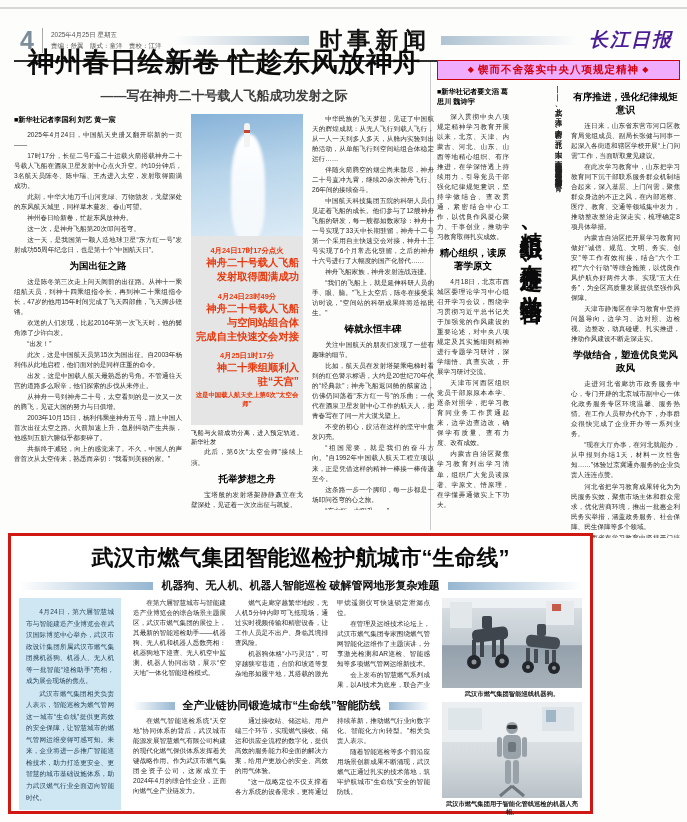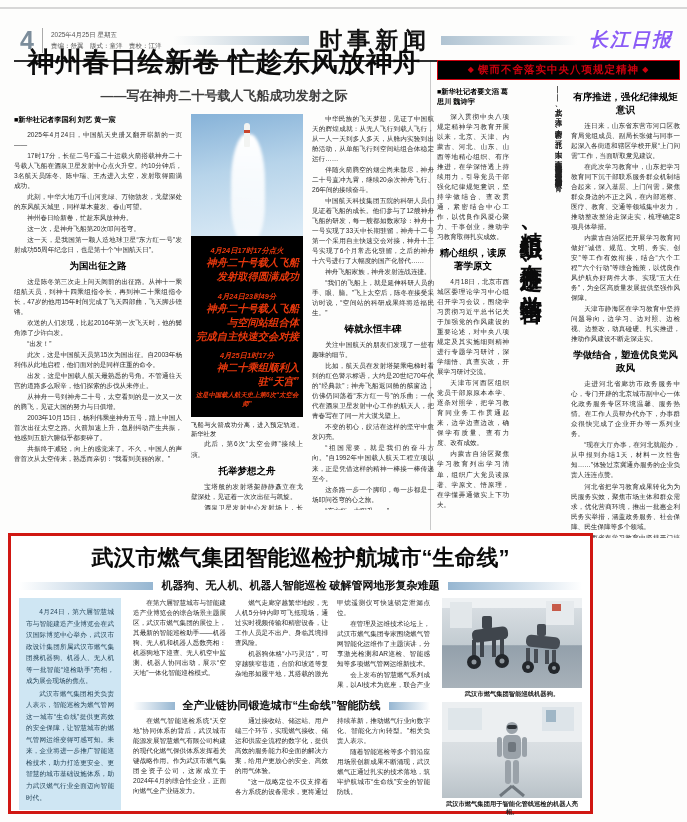--- a/index.html
+++ b/index.html
@@ -10,21 +10,21 @@
   .hdr{position:absolute;left:14px;top:24px;width:659px;height:32px;display:flex;align-items:center;
        border-bottom:2.5px solid #2e2e2e;padding-bottom:4px;box-sizing:content-box;}
   .pagenum{font-size:25px;color:#7c8d9b;font-weight:bold;padding:0 8px 0 6px;border-right:1px solid #aaa;line-height:1;}
   .dateblock{margin-left:8px;font-size:6.5px;color:#555;line-height:1.7;white-space:nowrap;}
   .hdr-mid{flex:1;display:flex;align-items:center;margin:0 12px;}
   .hbar{flex:1;height:9px;}
   .hbar.l{background:linear-gradient(90deg,rgba(150,176,196,0),rgba(150,176,196,.75));}
   .hbar.r{background:linear-gradient(270deg,rgba(150,176,196,0),rgba(150,176,196,.75));}
   .section-title{font-size:23px;font-weight:900;color:#111;letter-spacing:5px;margin:0 10px;white-space:nowrap;}
   .masthead{font-family:"Liberation Serif","DejaVu Serif",serif;font-style:italic;font-weight:bold;
-            color:#8b5cf6;font-size:19px;letter-spacing:2px;white-space:nowrap;}
+            color:#4c1d95;font-size:19px;letter-spacing:2px;white-space:nowrap;}
   
   .fi{margin:0;}
   .fi-p{font-size:6.6px;line-height:1.52;text-align:justify;text-indent:2em;color:#2a2a2a;margin-bottom:1px;}
   .fi-h{font-size:9.5px;font-weight:800;text-align:center;margin:5px 0 4px;color:#000;}
   .fi-by{font-size:7.2px;font-weight:800;margin:1px 0 5px;color:#000;}
   .fi-cap{font-size:6.3px;line-height:1.45;text-align:justify;color:#222;margin:3px 0 1px;}
   .fi-time{font-size:7.4px;color:#e8380d;font-weight:700;text-align:center;margin-top:8px;}
   .fi-red{font-size:10.3px;color:#e8380d;font-weight:900;text-align:right;line-height:1.35;}
   .fi-rednote{font-size:6.4px;color:#e8380d;font-weight:700;text-align:center;margin-top:2px;}
   
@@ -33,26 +33,26 @@
   .main-h2{font-size:13px;font-weight:700;text-align:center;color:#404040;margin-top:7px;}
   .main-cols{display:flex;gap:9px;margin-top:9px;height:396px;overflow:hidden;}
   .mcol1{width:168px;}
   .mcol2{width:112px;}
   .mcol3{flex:1;}
   .rocket-img{height:122px;background:linear-gradient(170deg,#86b2d8,#b7d4ea 45%,#dcebf6);position:relative;overflow:hidden;}
   .plume{position:absolute;left:36%;top:16%;width:30%;bottom:-4%;background:linear-gradient(180deg,#ffffff,rgba(255,255,255,.72));
          border-radius:45% 45% 35% 35%;filter:blur(1.5px);}
   .rkt{position:absolute;left:calc(50% - 3px);top:7%;width:6px;height:24px;background:#f3f4f2;border-radius:3px 3px 1px 1px;}
   .rkt:before{content:"";position:absolute;left:0;top:7px;width:6px;height:3px;background:#c8452c;}
-  .timeline{background:#000000;padding:2px 4px 8px;font-style:italic;}
+  .timeline{background:#e5e5e5;padding:2px 4px 16px;}
   .vdiv{position:absolute;left:430px;top:62px;height:468px;width:1px;background:#c9c9c9;}
   
   .right-art{position:absolute;left:437px;top:60px;width:243px;}
   .banner{border:1.5px solid #cf000e;color:#cf000e;font-size:10.5px;font-weight:900;text-align:center;
-          padding:2px 0;letter-spacing:1px;position:relative;background:#000000;}
+          padding:2px 0;letter-spacing:1px;position:relative;background:#f0abfc;}
   .banner .dia{font-size:8px;vertical-align:1px;}
   .right-body{display:flex;gap:5px;margin-top:6px;height:452px;overflow:hidden;}
   .rcolL{width:72px;}
   .vheadwrap{width:34px;display:flex;justify-content:center;}
   .vhead{writing-mode:vertical-rl;font-size:22px;font-weight:900;color:#0b0b0b;letter-spacing:2px;margin-top:128px;line-height:1;}
   .vleadwrap{width:13px;}
   .vlead{writing-mode:vertical-rl;font-size:7.2px;font-weight:700;color:#222;letter-spacing:1px;line-height:1.4;}
   .rcolR{flex:1;}
   
   .bottom-box{position:absolute;left:8px;top:533px;width:585px;height:281px;border:3px solid #d01712;

